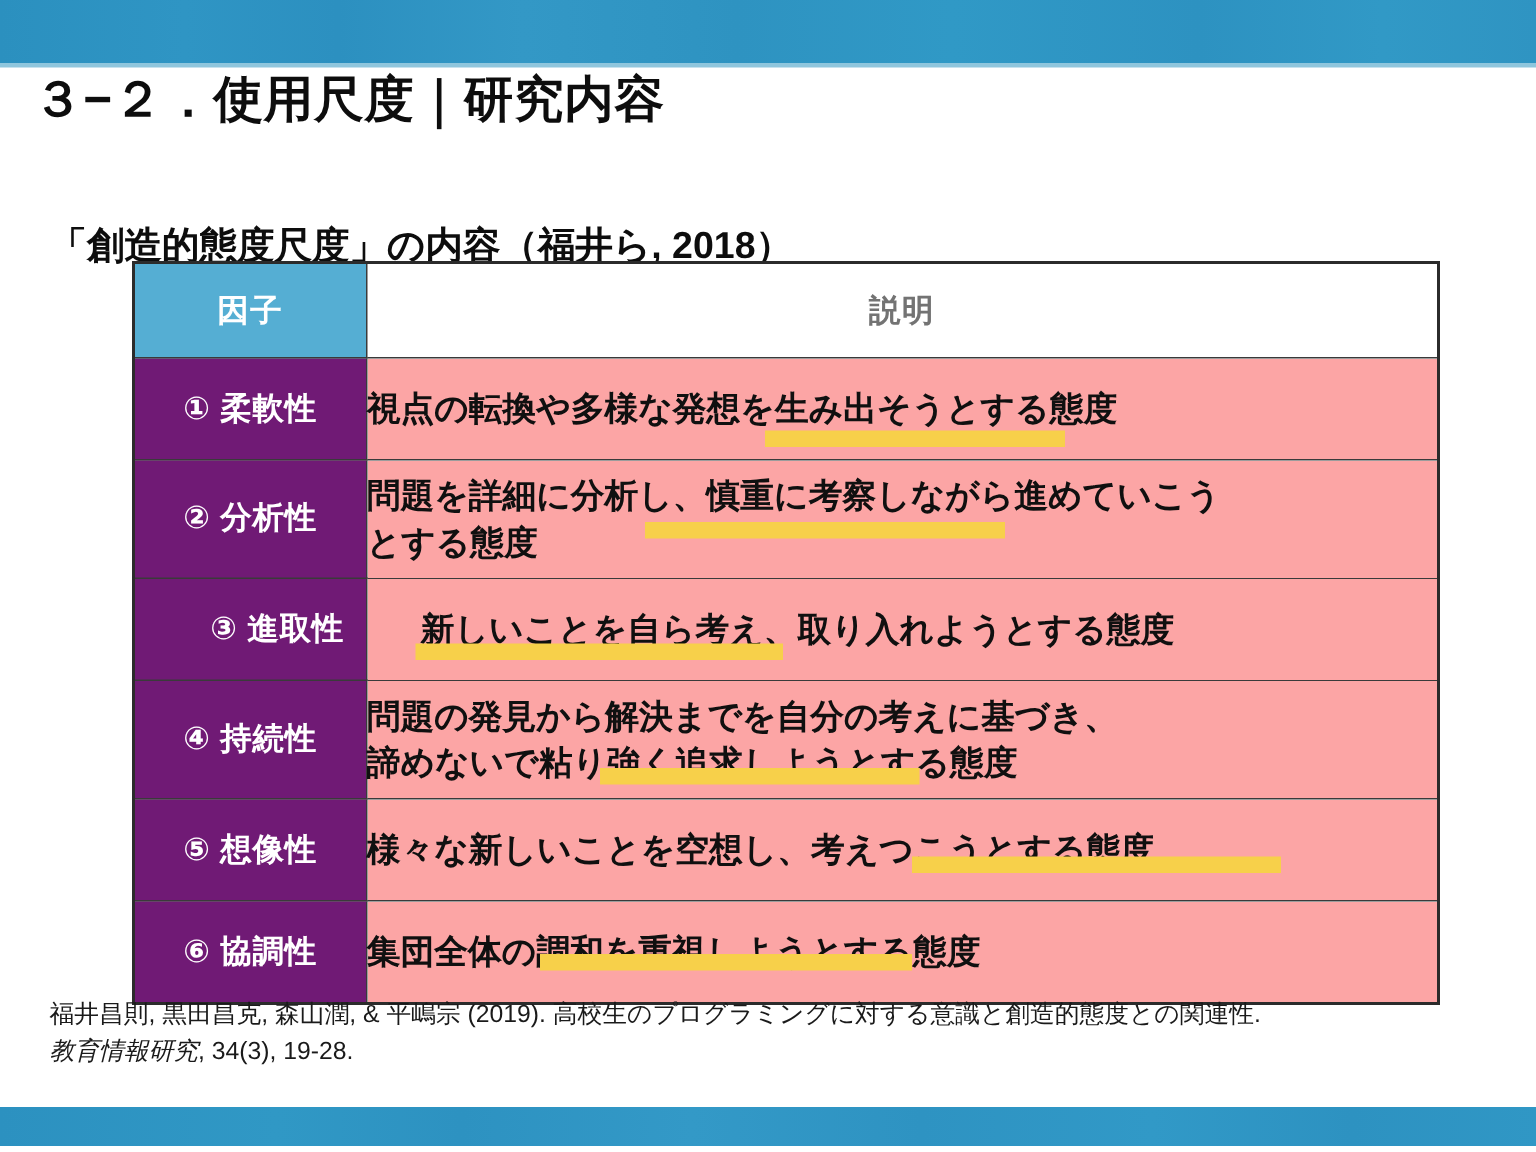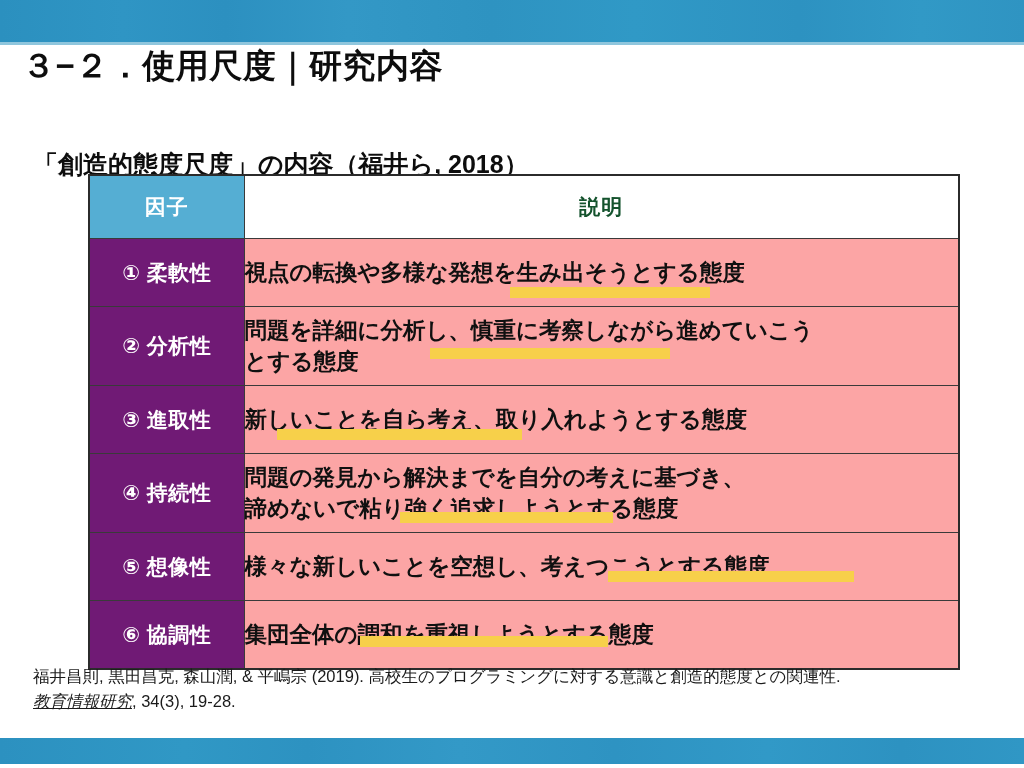--- a/index.html
+++ b/index.html
@@ -112,40 +112,40 @@
     background: #55aed3;
     color: #ffffff;
     font-weight: bold;
     font-size: 21px;
     text-align: center;
     height: 62px;
     letter-spacing: 1px;
   }
   .cell-head-desc {
     background: #ffffff;
-    color: #14532d;
+    color: #737373;
     font-weight: bold;
     font-size: 21px;
     text-align: center;
     height: 62px;
     letter-spacing: 1px;
   }
   .cell-desc {
     background: #fca5a5;
     color: #101010;
     font-weight: bold;
     font-size: 22.5px;
     text-align: left;
     line-height: 31px;
     padding: 0 0 0 26px;
     position: relative;
   }
   .row-1 .cell-factor, .row-1 .cell-desc { height: 67px; }
   .row-2 .cell-factor, .row-2 .cell-desc { height: 78px; }
-  .row-3 .cell-factor, .row-3 .cell-desc { height: 67px; }
+  .row-3 .cell-factor, .row-3 .cell-desc { height: 67px; padding-left: 36px; }
   .row-4 .cell-factor, .row-4 .cell-desc { height: 78px; }
   .row-5 .cell-factor, .row-5 .cell-desc { height: 67px; margin-left: 40px; }
   .row-6 .cell-factor, .row-6 .cell-desc { height: 67px; }
 
   .desc-lines { position: relative; z-index: 2; }
   .desc-line { display: block; white-space: nowrap; }
 
   
   .marker {
     position: absolute;
@@ -157,21 +157,21 @@
   
   .citation {
     position: absolute;
     left: 33px;
     top: 664px;
     width: 980px;
     font-size: 16.5px;
     color: #1a1a1a;
     line-height: 25px;
   }
-  .citation .journal { font-style: italic; text-decoration: underline; }
+  .citation .journal { font-style: italic; }
 </style>
 </head>
 <body>
 
 <div class="slide">
 
   <div class="topbar"></div>
   <div class="topbar-underline"></div>
 
   <div class="page-title">３−２．使用尺度｜研究内容</div>

